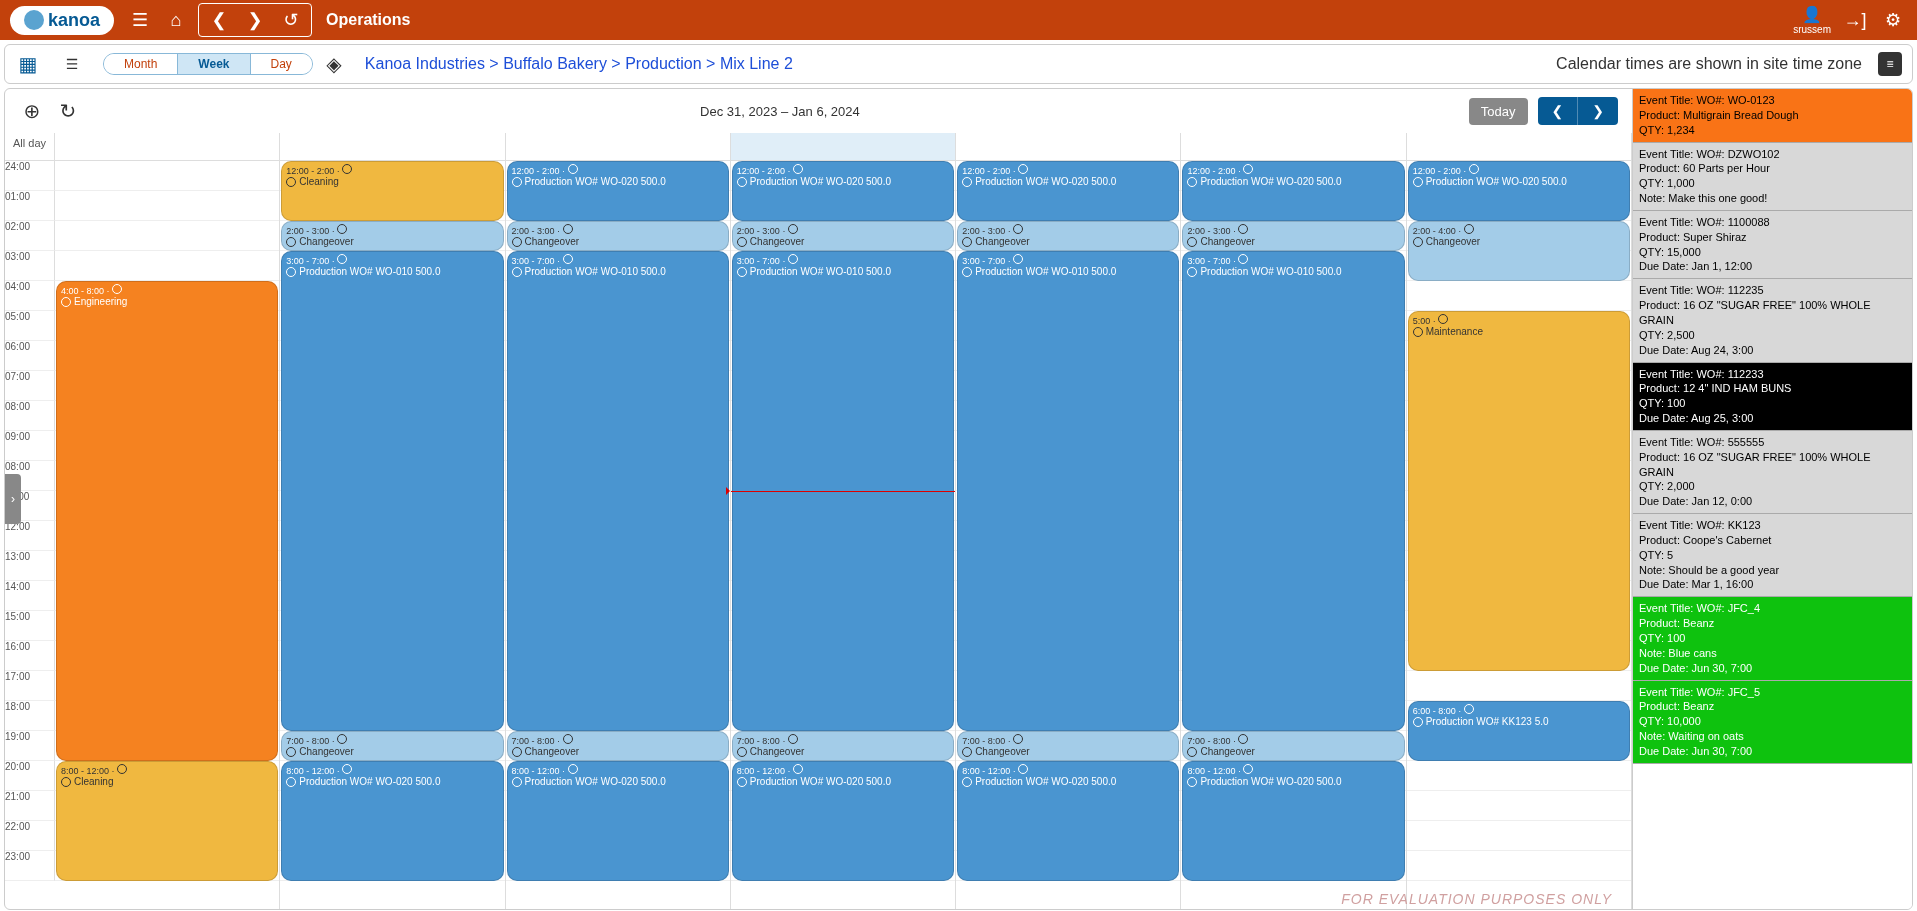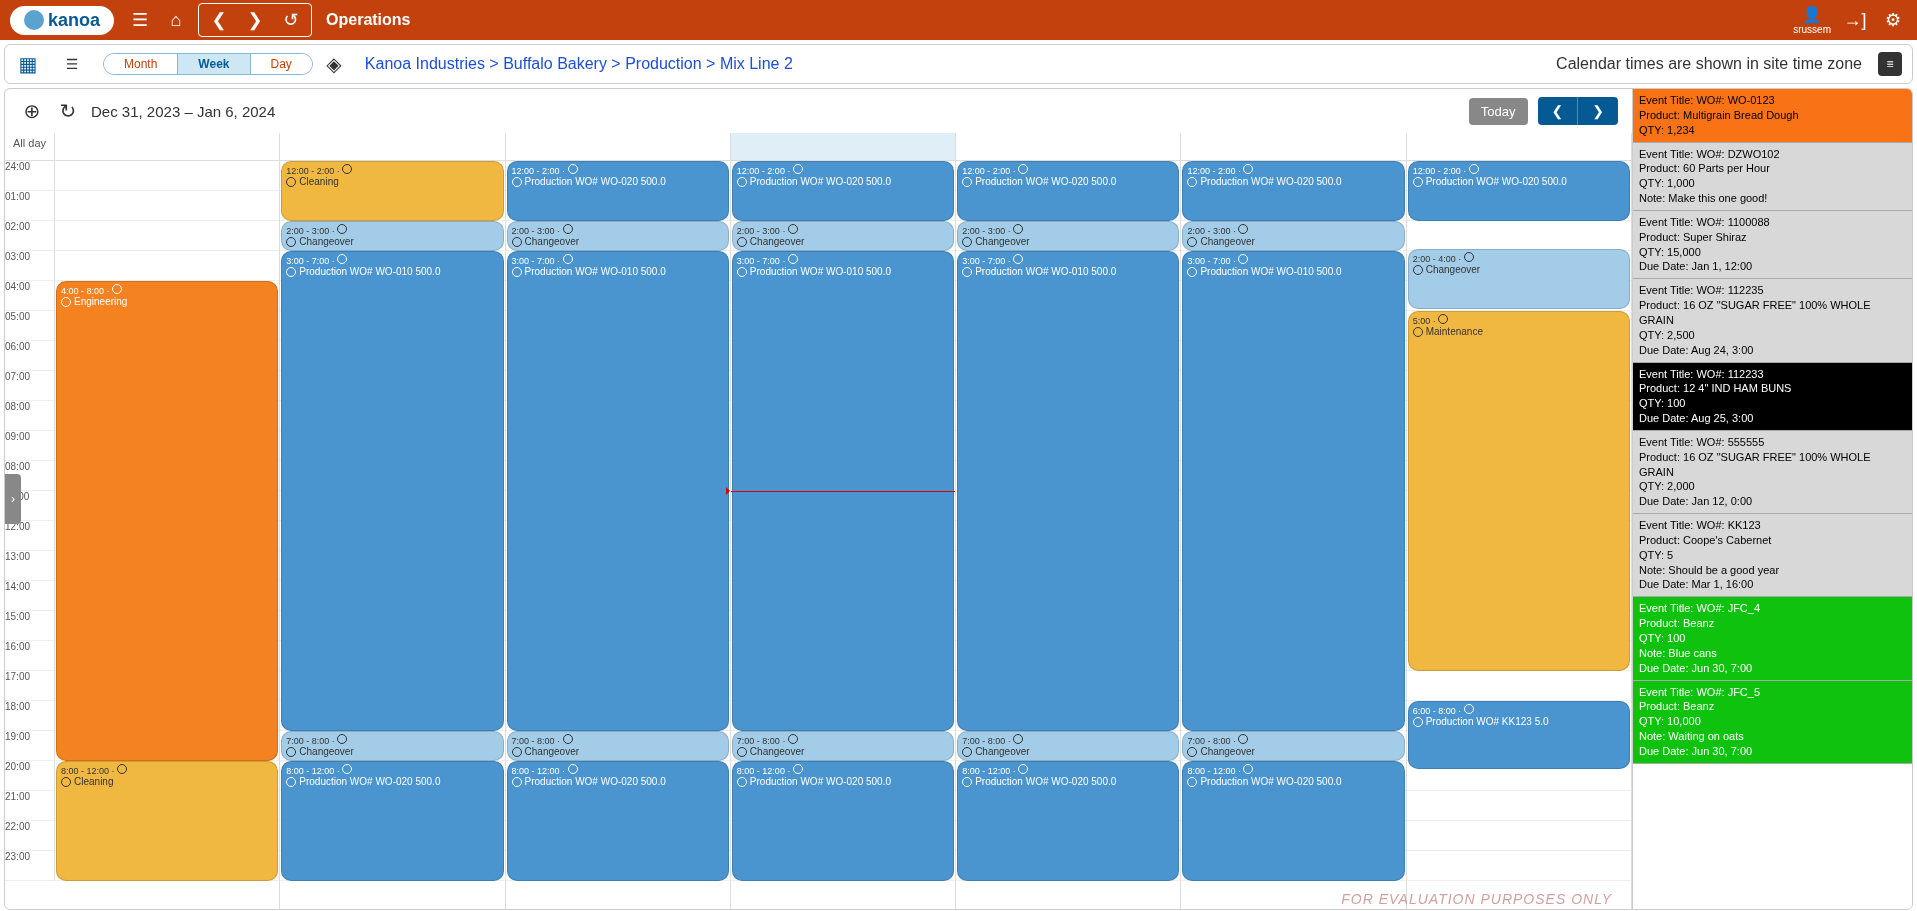--- a/index.html
+++ b/index.html
@@ -20,21 +20,21 @@
 .vtab{padding:3px 20px;font-size:12px;color:#c2410c;background:#fff;cursor:pointer;border-right:1px solid #88b8d8}
 .vtab:last-child{border-right:none}
 .vtab.active{background:#cfe6f5;color:#065a94;font-weight:bold}
 .breadcrumb{font-size:16px;color:#1d4ed8}
 .tz-text{margin-left:auto;font-size:16px;color:#333}
 .sq-icon{width:24px;height:24px;background:#333;border-radius:4px;display:flex;align-items:center;justify-content:center;color:#fff;margin-left:8px}
 .main{display:flex;margin:4px;border:1px solid #ccc;border-radius:6px;height:822px;position:relative;overflow:hidden}
 .cal-area{flex:1;display:flex;flex-direction:column;min-width:0}
 .cal-toolbar{display:flex;align-items:center;padding:8px 14px}
 .ticon{width:26px;height:26px;cursor:pointer;display:flex;align-items:center;justify-content:center;font-size:20px;color:#333;margin-right:10px}
-.date-range{flex:1;text-align:left;font-size:15px;color:#333}
+.date-range{flex:1;text-align:center;font-size:13px;color:#333}
 .today-btn{background:#888;color:#fff;padding:6px 12px;border-radius:4px;cursor:pointer;font-size:13px}
 .nav-btn-grp{background:#065a94;border-radius:4px;display:flex;margin-left:10px}
 .nav-btn{padding:6px 14px;color:#fff;cursor:pointer;font-size:14px}
 .nav-btn:first-child{border-right:1px solid rgba(255,255,255,0.3)}
 .day-header-row{display:flex;height:24px;border-bottom:1px solid #ddd}
 .allday-row{display:flex;height:28px;border-bottom:1px solid #ddd}
 .wk-cell{width:50px;text-align:center;font-size:11px;padding:4px;border-right:1px solid #ddd;color:#555}
 .day-header{flex:1;text-align:center;font-size:12px;padding:4px;border-right:1px solid #ddd;color:#333}
 .day-header.today{background:#e0eef8}
 .hours-area{flex:1;overflow-y:auto;position:relative}
@@ -449,29 +449,29 @@
               <div class="hour-cell"></div>
               <div class="hour-cell"></div>
               <div class="hour-cell"></div>
               <div class="hour-cell"></div>
               <div class="hour-cell"></div>
               <div class="hour-cell"></div>
               <div class="event ev-blue" style="top: 0px; height: 60px;">
                 <span class="etime">12:00 - 2:00 · <span class="clock"></span></span>
                 <span class="etitle"><span class="clock"></span> Production WO# WO-020 500.0</span>
               </div>
-              <div class="event ev-lightblue" style="top: 60px; height: 60px; margin-top: 28px;">
+              <div class="event ev-lightblue" style="top: 60px; height: 60px;">
                 <span class="etime">2:00 - 4:00 · <span class="clock"></span></span>
                 <span class="etitle"><span class="clock"></span> Changeover</span>
               </div>
               <div class="event ev-yellow" style="top: 150px; height: 360px;">
                 <span class="etime">5:00 · <span class="clock"></span></span>
                 <span class="etitle"><span class="clock"></span> Maintenance</span>
               </div>
-              <div class="event ev-blue" style="top: 540px; height: 68px;">
+              <div class="event ev-blue" style="top: 540px; height: 60px;">
                 <span class="etime">6:00 - 8:00 · <span class="clock"></span></span>
                 <span class="etitle"><span class="clock"></span> Production WO# KK123 5.0</span>
               </div>
             </div>
           </div>
       </div>
     </div>
   </div>
   <div class="side-panel" id="side-panel">
       <div class="card card-green">

